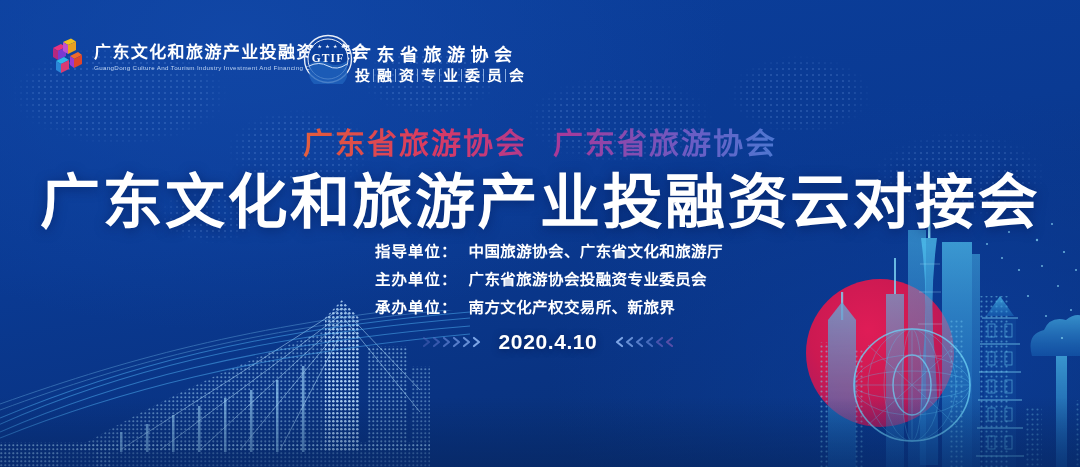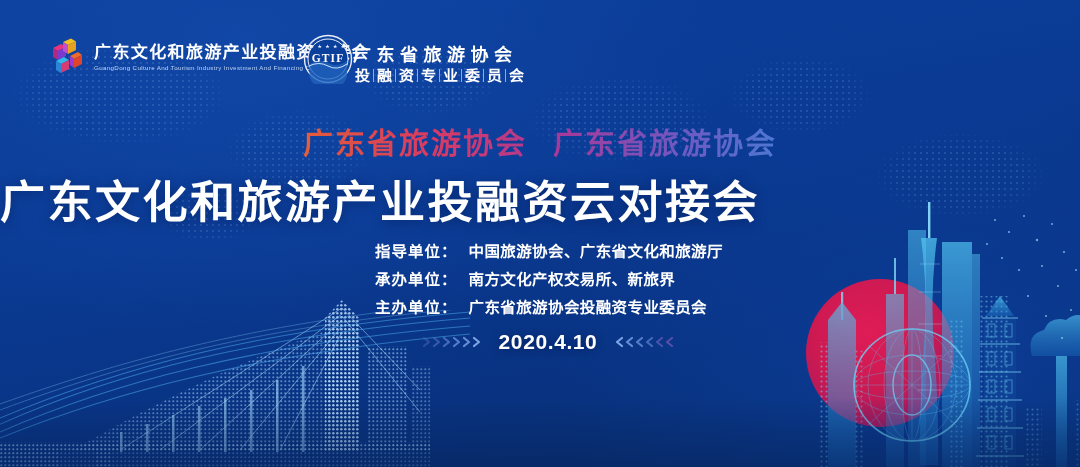--- a/index.html
+++ b/index.html
@@ -89,22 +89,22 @@
     background-image:linear-gradient(90deg,
        #edab3a 0%, #e9993c 16%, #e2563f 30%, #d93a63 40%,
        #a63a9a 52%, #6a5cc4 64%, #3f86d8 76%, #3fb4e4 88%, #46c9ea 100%);
     -webkit-background-clip:text;background-clip:text;
     color:transparent;-webkit-text-fill-color:transparent;
     white-space:nowrap;
   }
   .kicker .gap{display:inline-block;width:26px;}
 
   .title{
-    position:absolute;left:0;top:174px;width:1080px;text-align:left;
-    color:#ffffff;font-size:45px;font-weight:bold;letter-spacing:2.5px;
+    position:absolute;left:0;top:174px;width:1080px;text-align:center;
+    color:#ffffff;font-size:60px;font-weight:bold;letter-spacing:2.5px;
     line-height:58px;white-space:nowrap;
     text-shadow:0 2px 12px rgba(0,24,80,.55);
   }
 
   .orgs{
     position:absolute;left:0;top:241px;width:1080px;
     display:flex;flex-direction:column;align-items:center;gap:6px;
   }
   .org-row{
     display:flex;align-items:flex-start;
@@ -373,26 +373,26 @@
   <div class="kicker"><span>广东省旅游协会</span><span class="gap"></span><span>广东省旅游协会</span></div>
 
   <div class="title">广东文化和旅游产业投融资云对接会</div>
 
   <div class="orgs">
     <div class="org-row">
       <span class="org-label">指导单位：</span>
       <span class="org-value">中国旅游协会、广东省文化和旅游厅</span>
     </div>
     <div class="org-row">
+      <span class="org-label">主办单位：</span>
+      <span class="org-value">广东省旅游协会投融资专业委员会</span>
+    </div>
+    <div class="org-row">
       <span class="org-label">承办单位：</span>
       <span class="org-value">南方文化产权交易所、新旅界</span>
-    </div>
-    <div class="org-row">
-      <span class="org-label">主办单位：</span>
-      <span class="org-value">广东省旅游协会投融资专业委员会</span>
     </div>
   </div>
 
   <div class="datebar">
     <span class="chev">
       <svg width="62" height="16" viewBox="0 0 62 16">
         <g fill="none" stroke-width="2.2" stroke-linecap="round" stroke-linejoin="round">
           <polyline points="1,4 6,8 1,12" stroke="#4a63b8" opacity=".55"></polyline>
           <polyline points="11,4 16,8 11,12" stroke="#4f6cc2" opacity=".65"></polyline>
           <polyline points="21,4 26,8 21,12" stroke="#5a7ccd" opacity=".75"></polyline>

